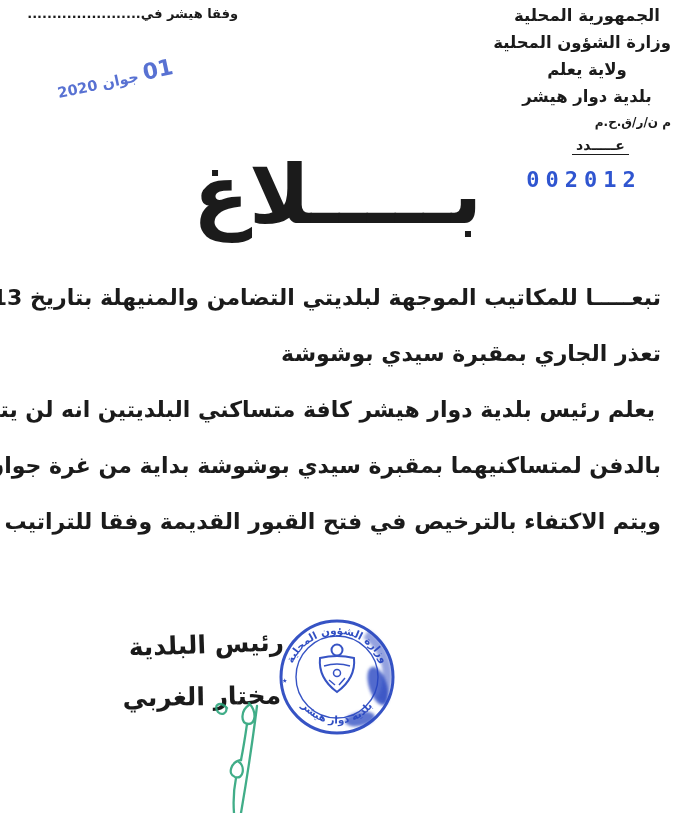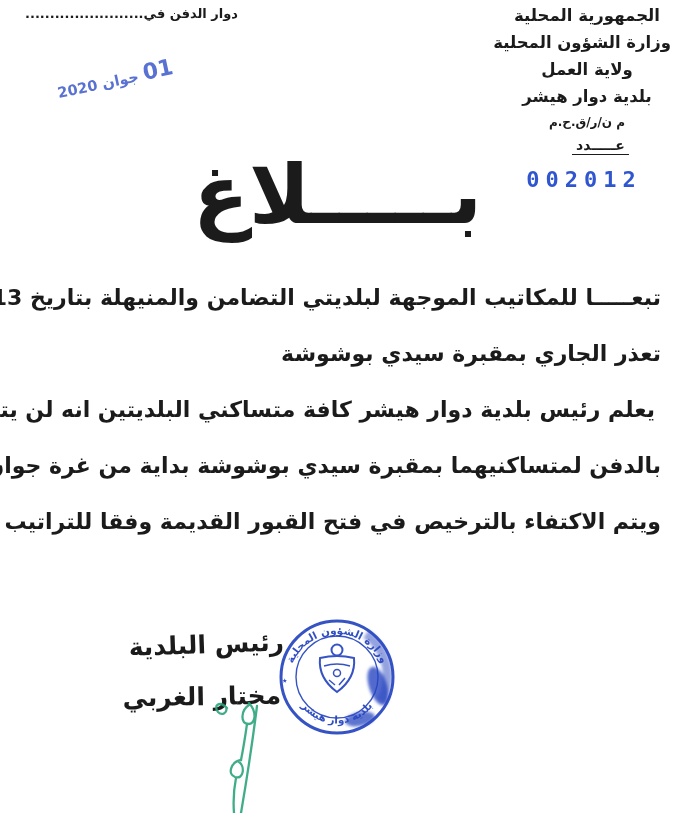--- a/index.html
+++ b/index.html
@@ -14,21 +14,21 @@
   .page{
     position:relative;width:675px;height:813px;background:var(--paper);
     overflow:hidden;font-family:"DejaVu Sans",sans-serif;color:var(--ink);
   }
   
   .header-right{
     position:absolute;top:2px;right:4px;width:168px;text-align:center;
     direction:rtl;font-weight:bold;
   }
   .h-line{font-size:16.5px;line-height:27px;white-space:nowrap;}
-  .h-ref{font-size:12px;line-height:24px;}
+  .h-ref{font-size:12px;line-height:24px;text-align:right;}
   .h-numlabel{font-size:14px;line-height:22px;}
   .h-numlabel span{border-bottom:1.5px solid var(--ink);padding:0 4px 1px;margin-left:27px;}
   .h-number{
     margin-top:11px;font-family:"DejaVu Sans Mono",monospace;
     font-size:22px;letter-spacing:6px;color:var(--number-blue);font-weight:bold;
     white-space:nowrap;text-indent:6px;
   }
   
   .header-left{
     position:absolute;top:6px;left:26px;width:212px;direction:rtl;
@@ -68,29 +68,29 @@
   .green-sig{position:absolute;left:205px;top:698px;}
 </style>
 </head>
 <body>
 
 <div class="page">
 
   <div class="header-right">
     <div class="h-line">الجمهورية المحلية</div>
     <div class="h-line">وزارة الشؤون المحلية</div>
-    <div class="h-line">ولاية العمل</div>
+    <div class="h-line">ولاية يعلم</div>
     <div class="h-line">بلدية دوار هيشر</div>
     <div class="h-ref">م ن/ر/ق.ح.م</div>
     <div class="h-numlabel"><span>عـــــدد</span></div>
     <div class="h-number">002012</div>
   </div>
 
   <div class="header-left">
-    <span>دوار الدفن في</span><span class="dots">..........................................</span>
+    <span>وفقا هيشر في</span><span class="dots">..........................................</span>
   </div>
 
   <div class="date-stamp">
     <span class="ds-day">01</span>
     <span class="ds-rest">جوان</span>
     <span class="ds-rest">2020</span>
   </div>
 
   <div class="doc-title">بـــــلاغ</div>
 

